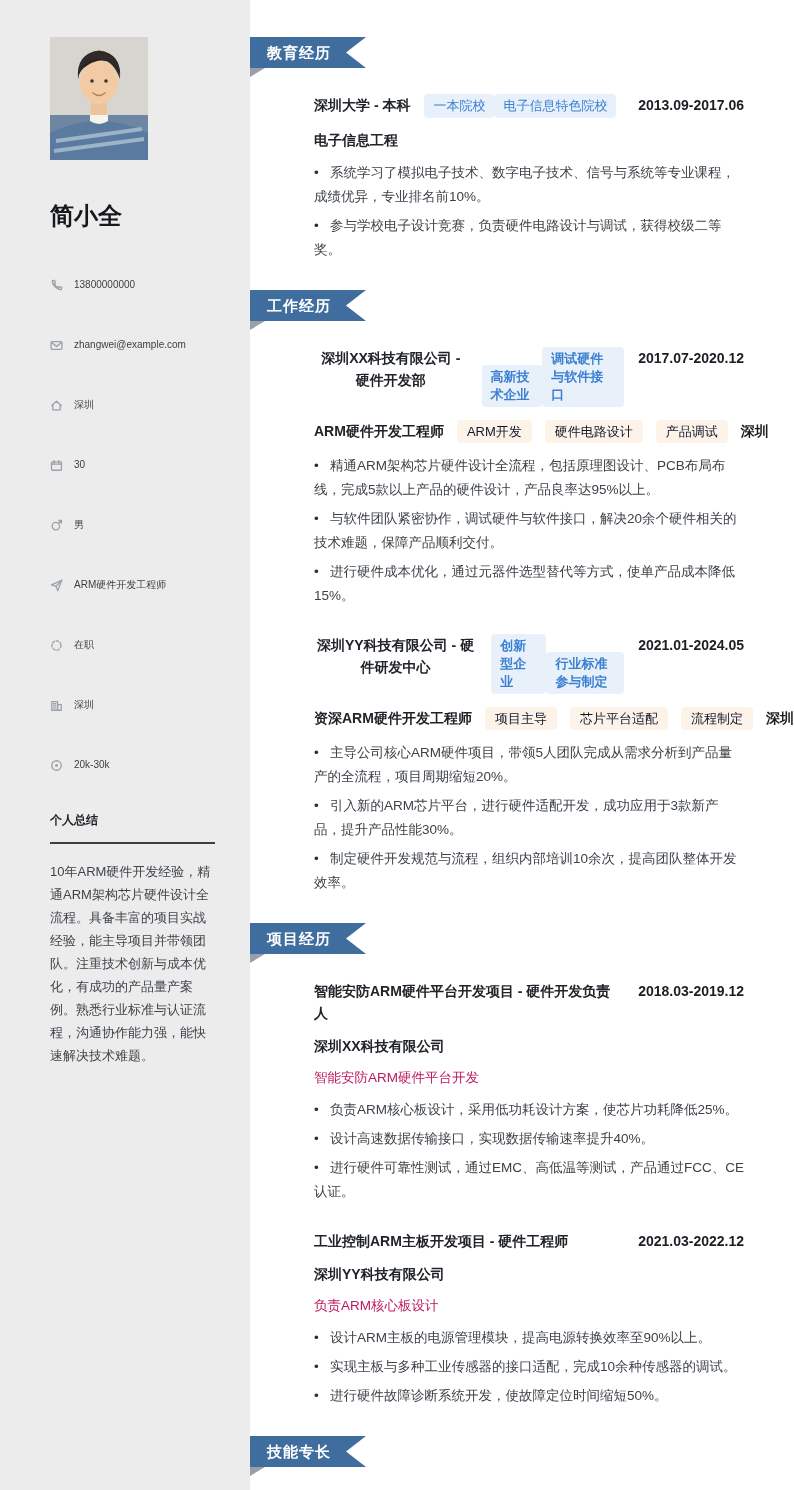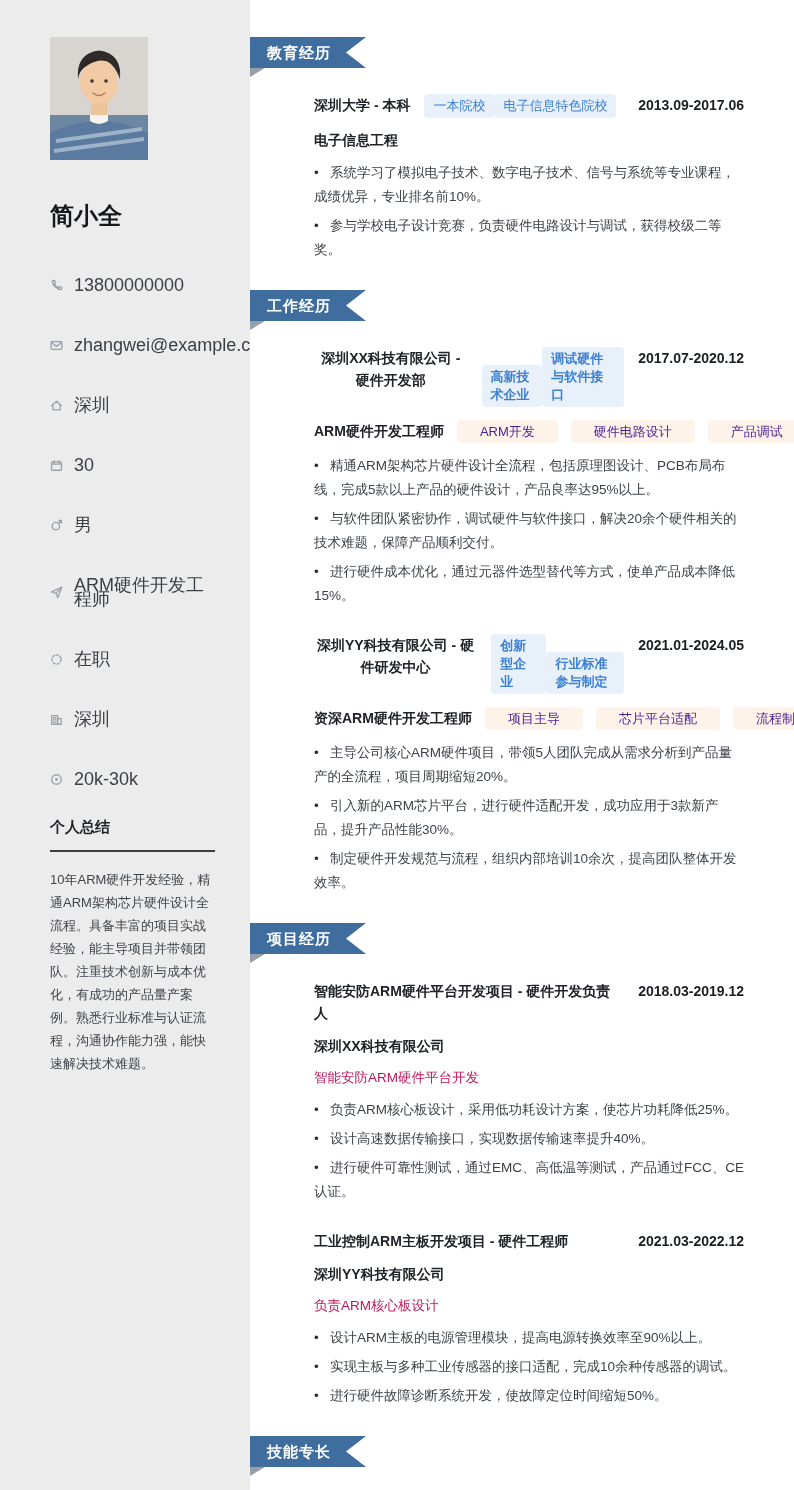--- a/index.html
+++ b/index.html
@@ -5,24 +5,24 @@
   html,body{margin:0;padding:0;background:#fff;}
   body{font-family:"Liberation Sans","DejaVu Sans",sans-serif;-webkit-font-smoothing:antialiased;}
   .page{width:794px;min-height:1490px;display:flex;background:#fff;}
 
   
   .sidebar{width:250px;flex:0 0 250px;background:#ececec;padding:37px 35px 30px 50px;box-sizing:border-box;}
   .photo{width:98px;height:123px;overflow:hidden;background:#d8d6d3;}
   .photo svg{display:block;}
   .name{font-size:24px;font-weight:bold;color:#16181b;margin:40px 0 24px;}
   .contact{list-style:none;margin:0;padding:0;}
-  .contact li{display:flex;align-items:center;margin-bottom:17px;font-size:18px;color:#3a3f45;line-height:14px;margin-top:46px;}
+  .contact li{display:flex;align-items:center;margin-bottom:17px;font-size:10px;color:#3a3f45;line-height:14px;margin-top:46px;}
   .contact .cicon{width:13px;height:13px;margin-right:11px;flex:0 0 13px;display:inline-flex;align-items:center;justify-content:center;}
   .contact .cicon svg{display:block;}
-  .summary-title{margin-top:32px;font-size:15px;font-weight:bold;color:#202328;padding-bottom:13px;border-bottom:2px solid #3a3f44;width:165px;box-sizing:border-box;}
+  .summary-title{margin-top:40px;font-size:12px;font-weight:bold;color:#202328;padding-bottom:13px;border-bottom:2px solid #3a3f44;width:165px;box-sizing:border-box;}
   .summary{margin:16px 0 0;font-size:13px;line-height:23px;color:#3f444a;width:165px;}
 
   
   .main{flex:1;background:#fff;padding:37px 50px 24px 64px;box-sizing:border-box;min-width:0;}
   section{margin-bottom:28px;}
 
   
   .ribbon-wrap{position:relative;margin-left:-64px;width:116px;height:31px;margin-bottom:26px;}
   .ribbon-flag{width:100%;height:100%;background:#3e6d9e;color:#fff;font-size:15px;font-weight:bold;
     line-height:31px;padding-left:17px;box-sizing:border-box;letter-spacing:1px;
@@ -35,21 +35,21 @@
   .entry:last-child{margin-bottom:0;}
   .entry-head{display:flex;align-items:flex-start;gap:14px;}
   .entry-title{font-size:14px;font-weight:bold;color:#202328;line-height:22px;}
   .entry.has-role .entry-title{max-width:205px;text-align:center;}
   .tag-row{display:flex;gap:0;align-items:flex-end;flex-wrap:nowrap;}
   .tag-blue{background:#e8f1fa;color:#3b7fd2;font-size:13px;line-height:18px;padding:3px 9px;border-radius:4px;white-space:normal;}
   .entry.has-role .tag-blue{max-width:84px;font-weight:bold;}
   .entry-date{margin-left:auto;font-size:14px;font-weight:bold;color:#1b1e22;white-space:nowrap;line-height:22px;}
   .entry-role{display:flex;align-items:center;gap:13px;margin-top:13px;}
   .role-name{font-size:14px;font-weight:bold;color:#202328;white-space:nowrap;}
-  .tag-orange{background:#fdf3e9;color:#4c1d95;font-size:13px;line-height:17px;padding:3px 23px;border-radius:4px;white-space:nowrap;}
+  .tag-orange{background:#fdf3e9;color:#0f172a;font-size:13px;line-height:17px;padding:3px 10px;border-radius:4px;white-space:nowrap;}
   .entry-loc{margin-left:auto;font-size:14px;font-weight:bold;color:#1b1e22;white-space:nowrap;}
   .entry-sub{font-size:14px;font-weight:bold;color:#202328;margin-top:14px;}
   .entry-desc{font-size:13.5px;color:#be185d;margin-top:13px;}
   .bullets{margin-top:11px;}
   .bullet{margin:0 0 5px;font-size:13.5px;line-height:24px;color:#3d4248;}
   .bullet::before{content:"•\00a0\00a0\00a0";color:#2b2e33;}
 </style>
 </head>
 <body>
 

